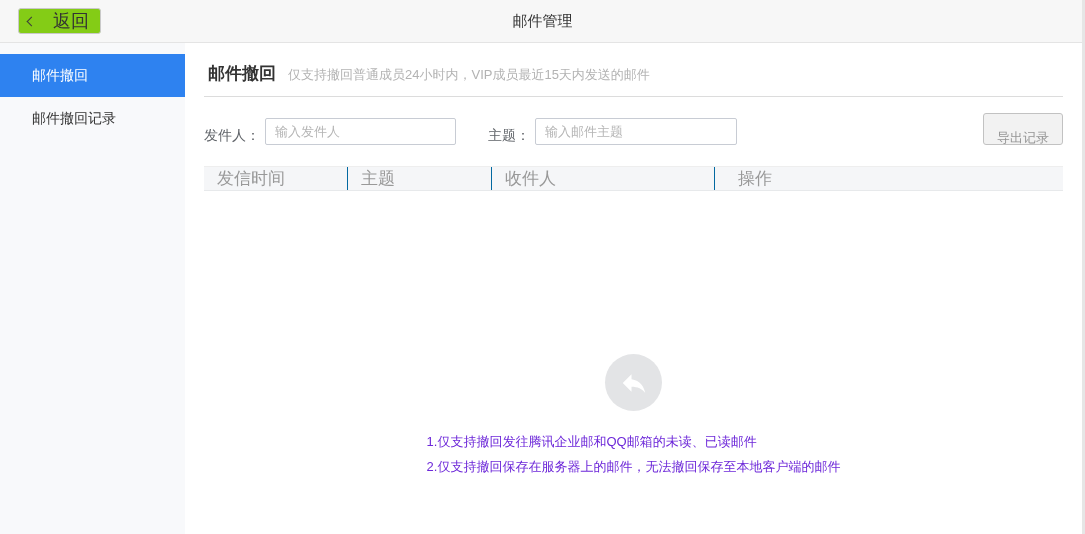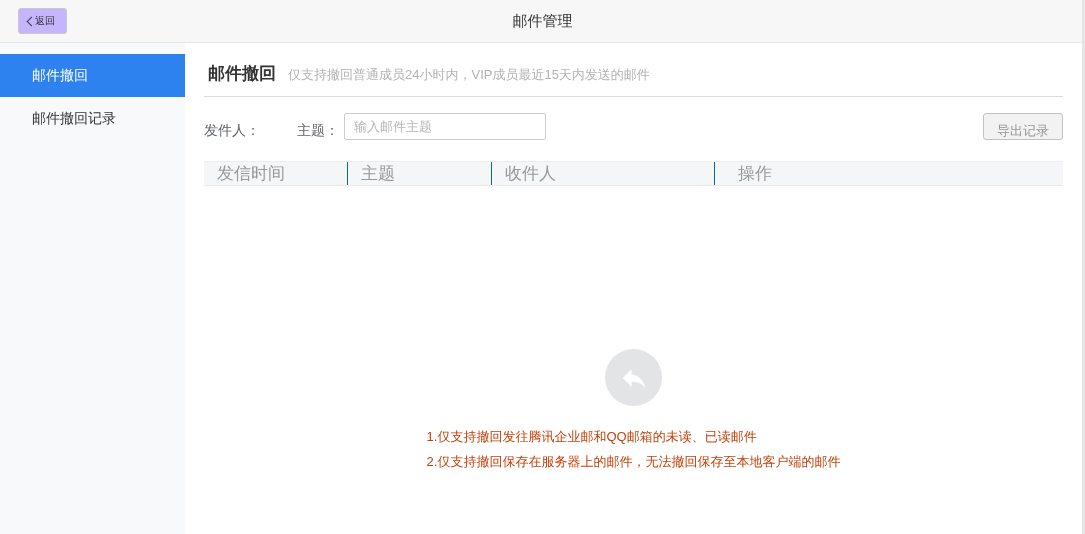--- a/index.html
+++ b/index.html
@@ -10,23 +10,23 @@
   }
   #app { width:1085px; height:534px; position:relative; }
 
   
   .top-header {
     height:43px; background:#f7f7f7; border-bottom:1px solid #e4e4e4;
     display:flex; align-items:center; justify-content:center; position:relative;
   }
   .back-btn {
     position:absolute; left:18px; top:8px; height:26px;
-    display:flex; align-items:center; gap:0; padding:0 11px 0 9px;
-    background:#c4b5fd; border:1px solid #c9c9c9; border-radius:3px;
-    font-size:10px; color:#333; cursor:pointer;
+    display:flex; align-items:center; gap:18px; padding:0 11px 0 9px;
+    background:#84cc16; border:1px solid #c9c9c9; border-radius:3px;
+    font-size:18px; color:#333; cursor:pointer;
   }
   .chevron-left {
     width:7px; height:7px; border-left:1.5px solid #3c3c3c; border-bottom:1.5px solid #3c3c3c;
     transform:rotate(45deg); margin-top:1px;
   }
   .top-title { font-size:15px; color:#333; }
 
   
   .layout { display:flex; height:491px; }
   .sidebar { width:185px; flex-shrink:0; background:#f8f9fb; padding-top:11px; }
@@ -52,21 +52,21 @@
   .filter-input {
     height:27px; border:1px solid #c8ccd4; border-radius:2px; background:#fff;
     padding:0 9px; font-size:13px; color:#333; outline:none;
     font-family:"Liberation Sans","DejaVu Sans",sans-serif;
   }
   .filter-input::placeholder { color:#b5b5b5; }
   .input-sender { width:191px; }
   .input-subject { width:202px; }
   .gap-subject { margin-left:32px; }
   .export-btn {
-    margin-left:auto; height:27px; padding:8px 13px;
+    margin-left:auto; height:27px; padding:15px 13px;
     background:#f2f2f2; border:1px solid #c2c2c2; border-radius:3px;
     font-size:13px; color:#959595; cursor:pointer;
   }
 
   
   .table-head {
     margin-top:21px; height:25px; display:flex; align-items:stretch;
     background:#f5f6f8; border-top:1px solid #eeeeee; border-bottom:1px solid #e7e9eb;
   }
   .th {
@@ -80,21 +80,21 @@
   .th-from    { width:240px; }
   .th-action  { flex:1;padding-left:23px; }
 
   
   .empty-state { margin-top:163px; display:flex; flex-direction:column; align-items:center; }
   .empty-icon {
     width:57px; height:57px; border-radius:50%; background:#e3e4e6;
     display:flex; align-items:center; justify-content:center;
   }
   .empty-notes { margin-top:18px; width:fit-content; text-align:left; }
-  .empty-note { font-size:13px; color:#c2410c; line-height:25px; white-space:nowrap; }
+  .empty-note { font-size:13px; color:#6d28d9; line-height:25px; white-space:nowrap; }
 
   
   .scrollbar-track {
     position:absolute; right:0; top:0; width:3px; height:534px; background:#e6e6e6;
   }
 </style>
 </head>
 <body>
 
 <div id="app">
@@ -120,20 +120,21 @@
 
     <div class="main">
 
       <div class="title-block">
         <span class="main-title">邮件撤回</span>
         <span class="main-subtitle">仅支持撤回普通成员24小时内，VIP成员最近15天内发送的邮件</span>
       </div>
 
       <div class="filter-row">
         <span class="filter-label">发件人：</span>
+        <input class="filter-input input-sender" type="text" placeholder="输入发件人" style="">
         <span class="filter-label gap-subject">主题：</span>
         <input class="filter-input input-subject" type="text" placeholder="输入邮件主题" style="">
         <button class="export-btn">导出记录</button>
       </div>
 
       <div class="table-head">
         <div class="th th-time">发信时间</div>
         <div class="th th-subject">主题</div>
         <div class="th th-to">收件人</div>
         <div class="th th-action">操作</div>

